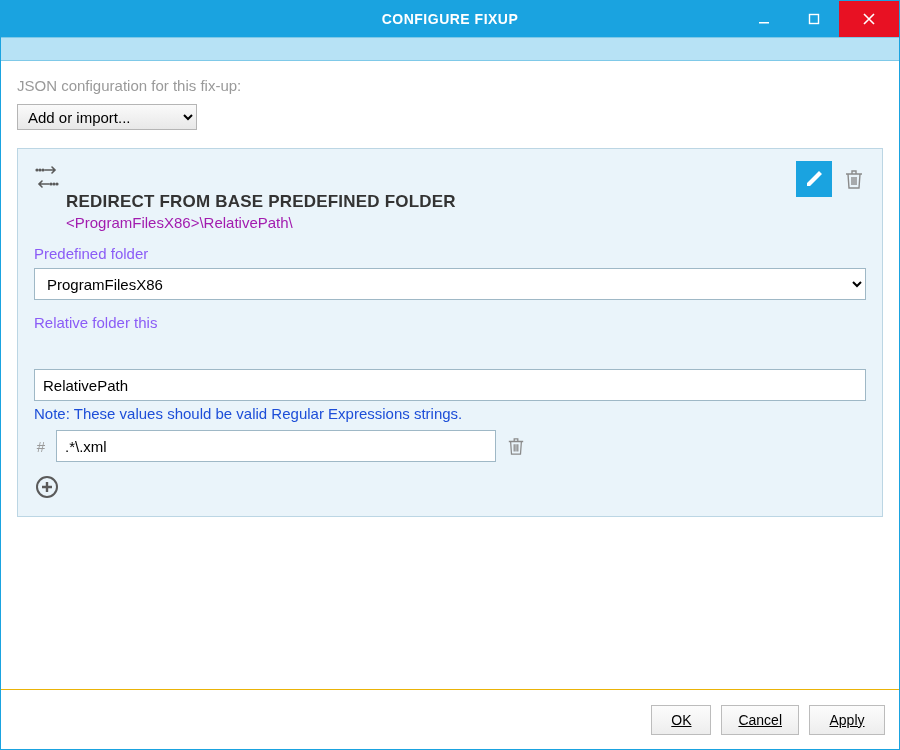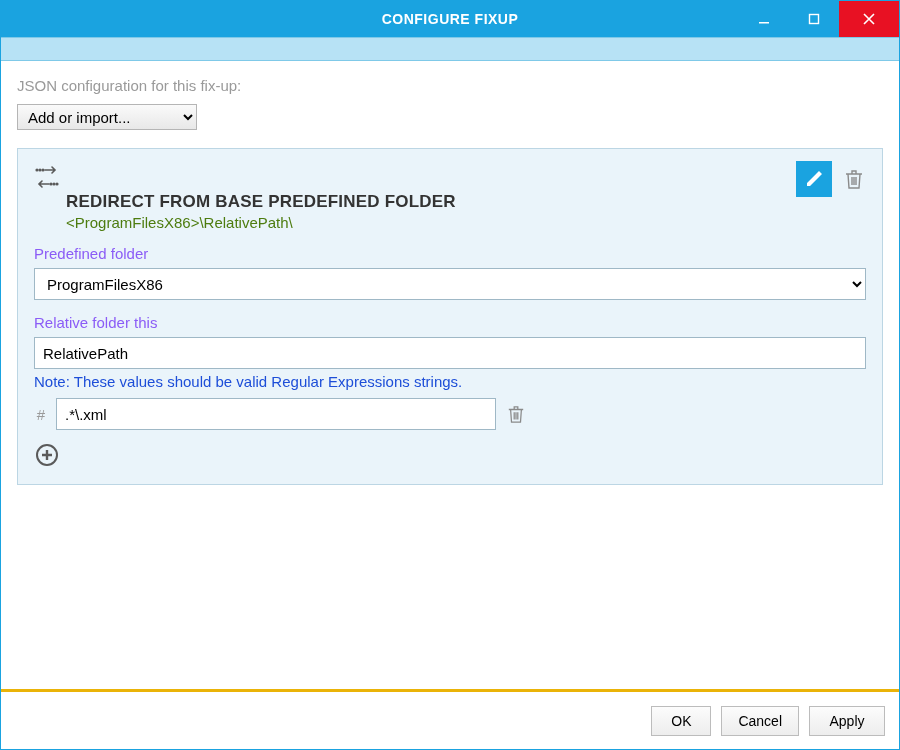--- a/index.html
+++ b/index.html
@@ -30,50 +30,50 @@
     border: 1px solid #b5b5b5;
   }
 
   
   .card { border: 1px solid #bcd6e4; background: #eaf4fa; padding: 12px 16px 16px 16px; }
 
   .card-head { display: flex; align-items: flex-start; }
   .redirect-icon { width: 32px; padding-top: 2px; color: #5a5a5a; }
   .head-text { flex: 1; margin-top: 31px; }
   .head-title { font-weight: 700; font-size: 17px; color: #333; letter-spacing: 0.2px; }
-  .head-sub { color: #4d7c0f; font-size: 15px; margin-top: 2px; }
+  .head-sub { color: #a21caf; font-size: 15px; margin-top: 2px; }
   .head-actions { display: flex; gap: 10px; align-items: flex-start; }
   .edit-btn { width: 36px; height: 36px; background: #1aa3e0; display:flex; align-items:center; justify-content:center; }
   .edit-btn svg { fill: #fff; }
   .trash-head { width: 24px; height: 36px; display:flex; align-items:center; justify-content:center; color:#8a8a8a; }
 
   .field-label { font-size: 15px; color: #8b5cf6; margin-top: 14px; margin-bottom: 6px; }
 
   .select-wrap select {
     width: 100%; height: 32px; font-size: 15px; padding: 2px 8px;
     border: 1px solid #9fb8c6; background: #fff;
   }
 
   .text-input {
     width: 100%; height: 32px; font-size: 15px; padding: 2px 8px;
-    border: 1px solid #9fb8c6; background: #fff;
+    border: 1px solid #9fb8c6; background: #fff; margin-top: 32px;
   }
 
   .note { color: #1d4ed8; font-size: 15px; margin-top: 4px; }
 
   .pattern-row { display: flex; align-items: center; gap: 8px; margin-top: 8px; }
   .hash { color: #9a9a9a; font-size: 15px; width: 14px; text-align:center; }
   .pattern-input { flex: 0 0 440px; height: 32px; font-size: 15px; padding: 2px 8px; border: 1px solid #9fb8c6; background: #fff; }
   .trash-row { color:#8a8a8a; display:flex; align-items:center; justify-content:center; width: 24px; height: 32px; }
 
   .add-row { margin-top: 12px; }
   .add-circle { width: 26px; height: 26px; display:flex; align-items:center; justify-content:center; }
 
   
-  .footer { height: 60px; border-top: 3px solid #eab308; display:flex; align-items:center; justify-content:flex-end; padding: 0 14px; gap: 10px; }
+  .footer { height: 60px; border-top: 1px solid #eab308; display:flex; align-items:center; justify-content:flex-end; padding: 0 14px; gap: 10px; text-decoration: underline; }
   .footer button {
     min-width: 76px; height: 30px; font-size: 14px; padding: 0 16px;
     background: linear-gradient(#fcfcfc,#ededed);
     border: 1px solid #bcbcbc;
   }
   .footer button:first-child { min-width: 60px; }
 </style>
 </head>
 <body>
 

